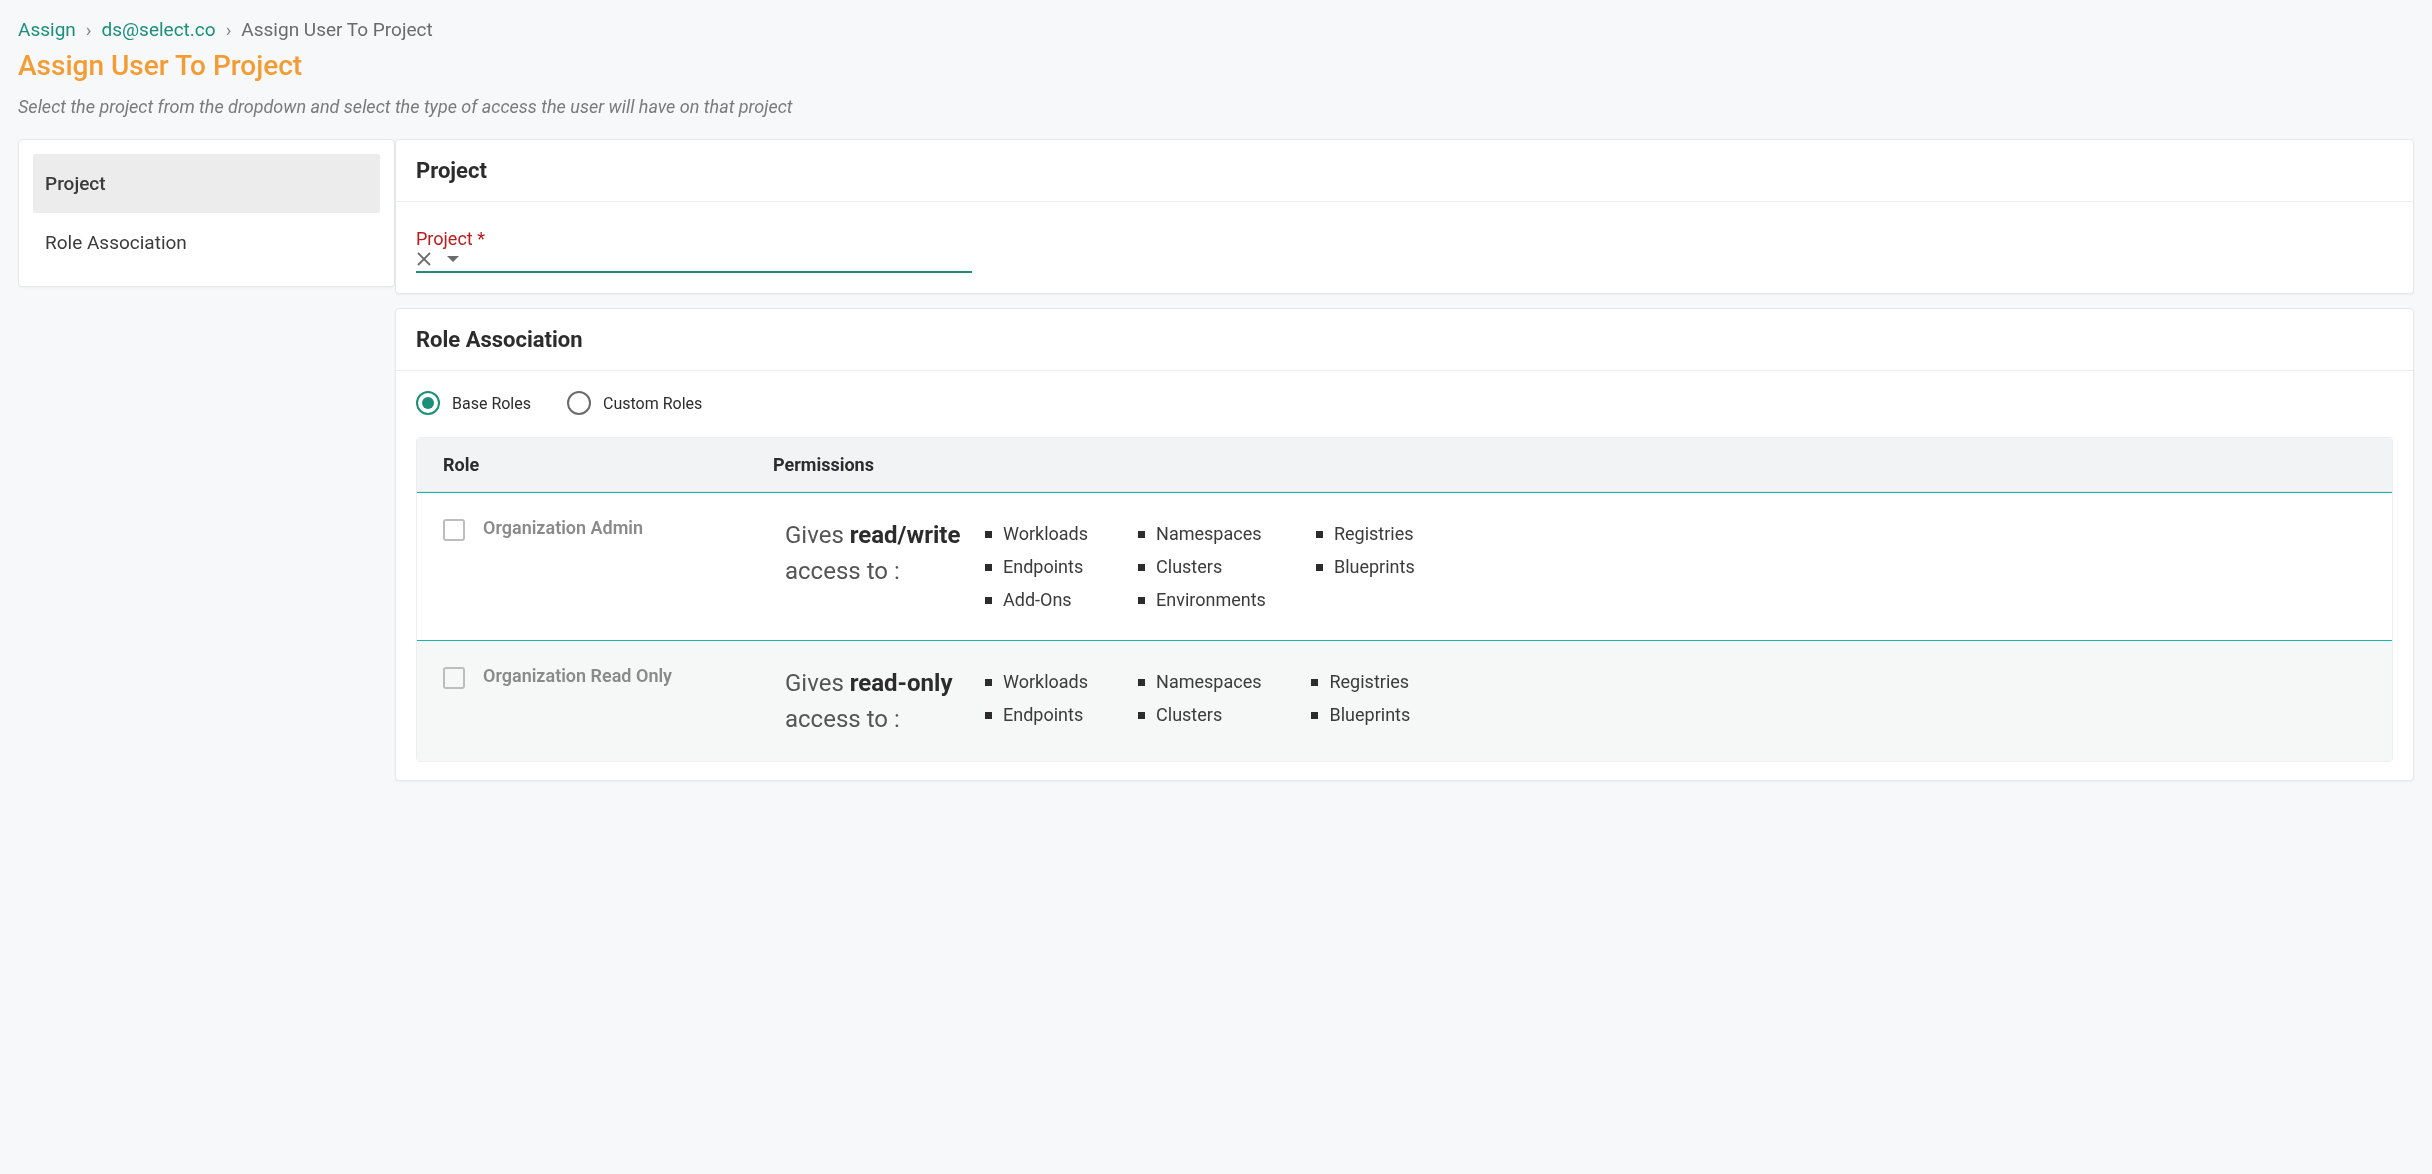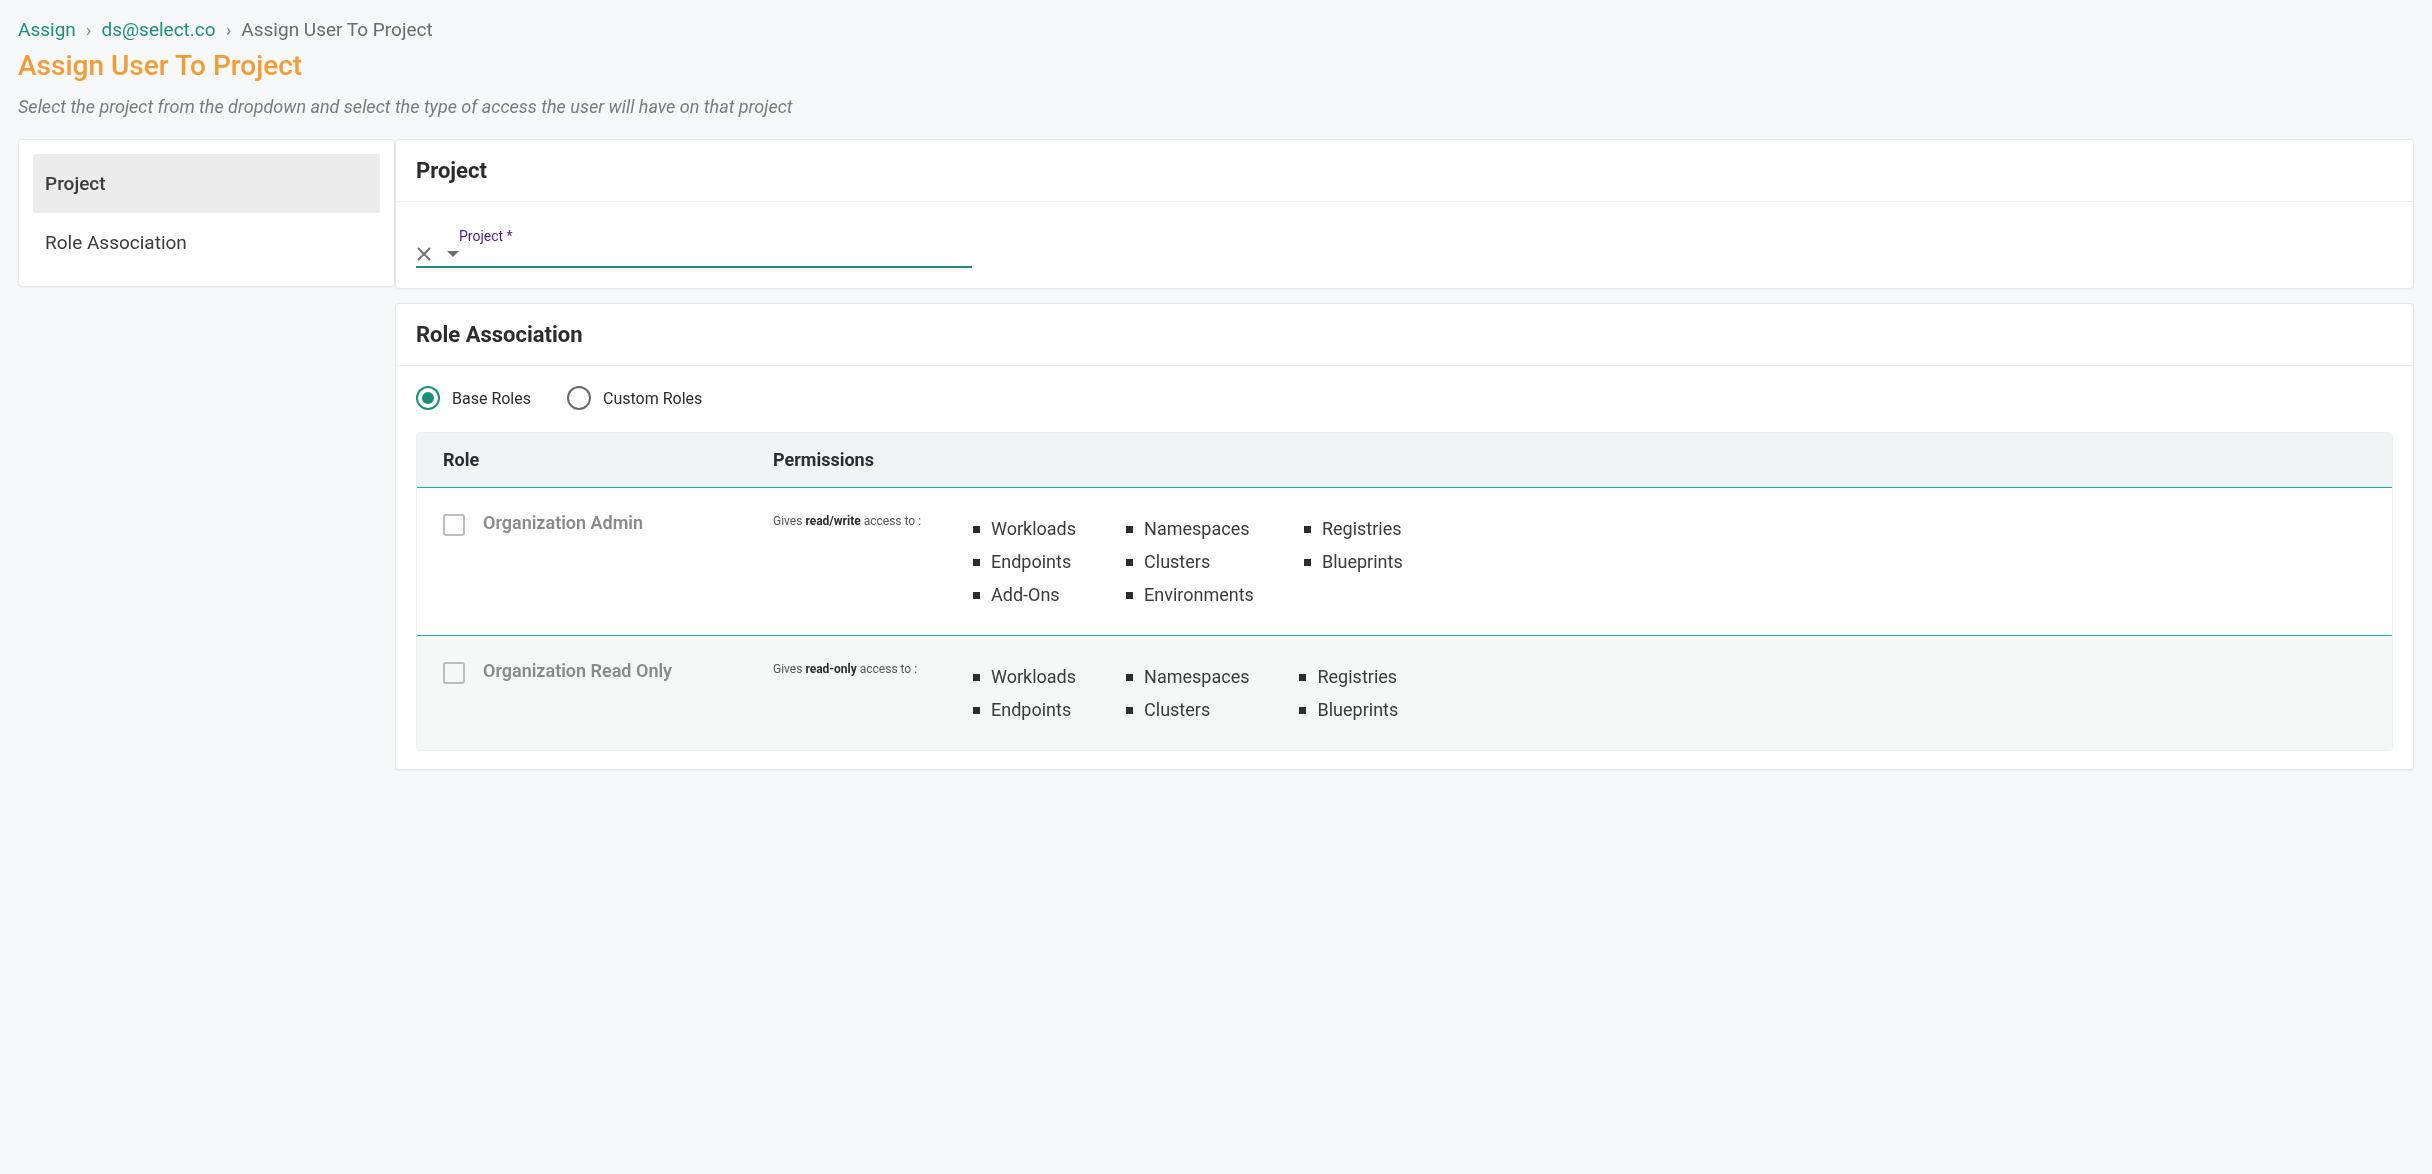--- a/index.html
+++ b/index.html
@@ -75,24 +75,23 @@
     font-size: 22px;
     font-weight: 700;
     border-bottom: 1px solid #eceeef;
   }
   .card-body { padding: 26px 20px 20px 20px; }
   .card-body.tight { padding: 20px 20px 18px 20px; }
 
   
   .field { position: relative; width: 556px; }
   .field-label {
-    color: #4c1d95;
-    font-size: 14px;
+    color: #b91c1c;
+    font-size: 18px;
     margin-bottom: 2px;
-    margin-left: 43px;
   }
   .field-row {
     display: flex;
     align-items: center;
     border-bottom: 2px solid #1c8f7a;
     padding-bottom: 4px;
   }
   .field-input {
     flex: 1;
     border: none;
@@ -148,21 +147,21 @@
     width: 22px; height: 22px;
     border: 2px solid #bdbdbd;
     border-radius: 3px;
     flex-shrink: 0;
     margin-top: 2px;
     cursor: pointer;
   }
   .role-name { color: #8a8a8a; font-size: 18px; font-weight: 600; }
 
   .perm-cell { flex: 1; display: flex; gap: 20px; }
-  .perm-desc { width: 180px; font-size: 12px; color: #555; line-height: 1.5; }
+  .perm-desc { width: 180px; font-size: 24px; color: #555; line-height: 1.5; margin-left: 12px; }
   .perm-desc b { color: #2c2c2c; font-weight: 700; }
   .perm-lists { flex: 1; display: flex; gap: 50px; }
   .perm-col { list-style: none; }
   .perm-col li {
     font-size: 18px;
     color: #3b3b3b;
     padding: 6px 0;
     position: relative;
     padding-left: 18px;
   }

